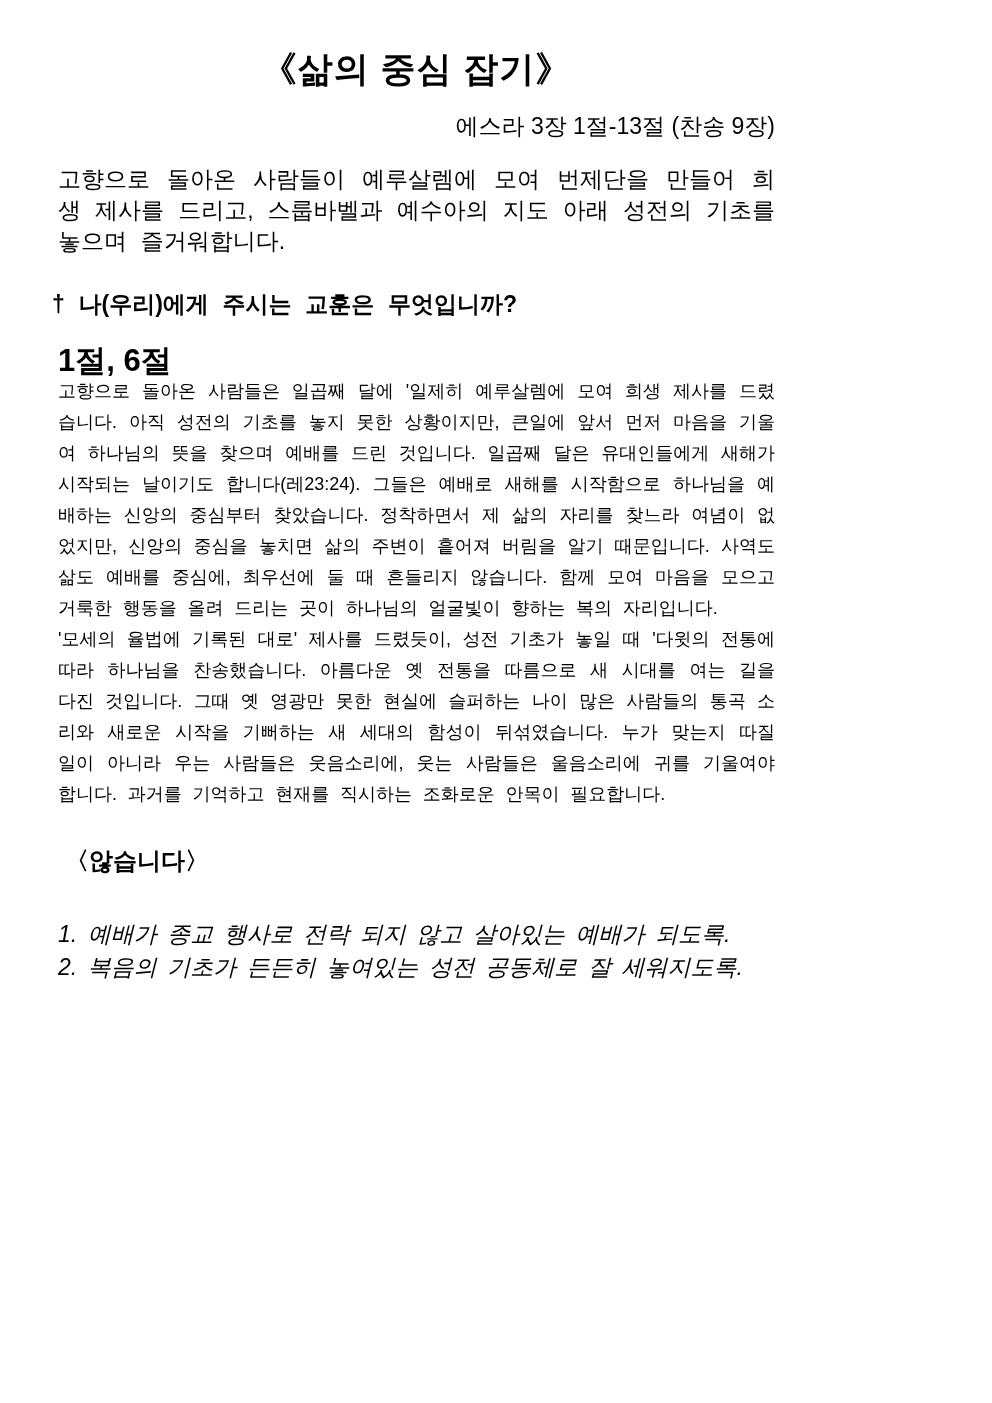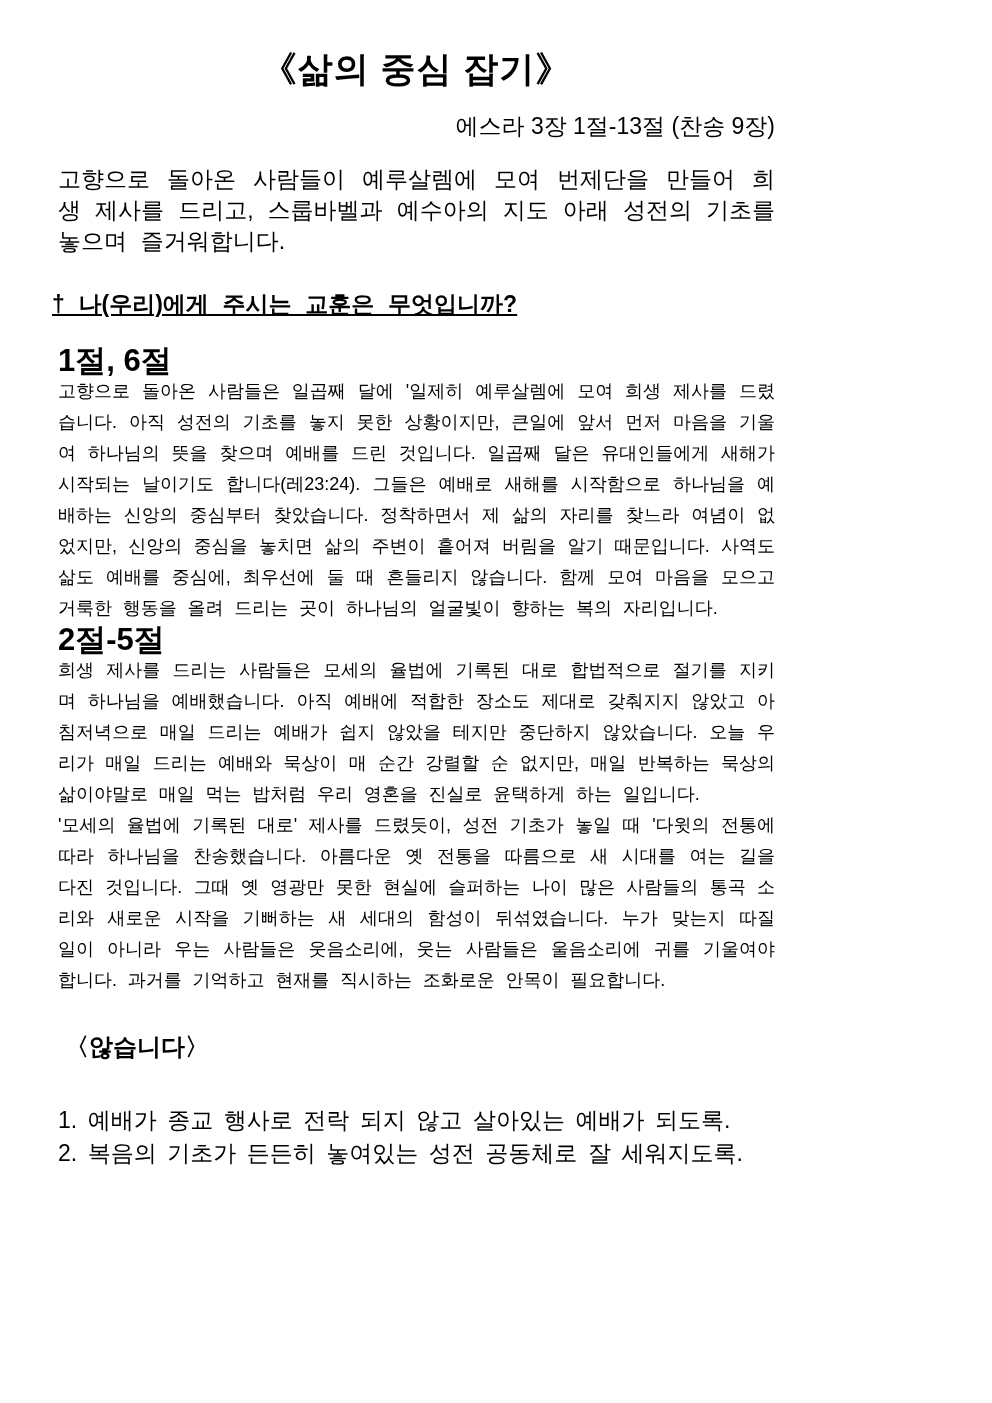--- a/index.html
+++ b/index.html
@@ -37,21 +37,20 @@
     line-height: 31px;
     text-align: justify;
     word-spacing: 0.32em;
   }
   .question-heading {
     margin: 32px 0 0 -6px;
     font-size: 23px;
     font-weight: bold;
     line-height: 30px;
     word-spacing: 0.32em;
-    text-decoration: underline;
   }
   .sections {
     margin-top: 26px;
   }
   .section-heading {
     margin: 0;
     font-size: 31px;
     font-weight: bold;
     line-height: 31px;
   }
@@ -68,20 +67,21 @@
     font-weight: bold;
     line-height: 30px;
   }
   .prayer-list {
     margin-top: 42px;
   }
   .prayer-item {
     font-size: 23px;
     line-height: 33px;
     word-spacing: 0.18em;
+    font-style: italic;
   }
 </style>
 </head>
 <body>
 
 <div class="page">
 
   <h1 class="doc-title">《삶의 중심 잡기》</h1>
 
   <div class="scripture-ref">에스라 3장 1절-13절 (찬송 9장)</div>
@@ -90,24 +90,20 @@
 
   <h2 class="question-heading">† 나(우리)에게 주시는 교훈은 무엇입니까?</h2>
 
   <div class="sections">
 
     <section>
       <h3 class="section-heading">1절, 6절</h3>
       <p class="section-body">고향으로 돌아온 사람들은 일곱째 달에 '일제히 예루살렘에 모여 희생 제사를 드렸습니다. 아직 성전의 기초를 놓지 못한 상황이지만, 큰일에 앞서 먼저 마음을 기울여 하나님의 뜻을 찾으며 예배를 드린 것입니다. 일곱째 달은 유대인들에게 새해가 시작되는 날이기도 합니다(레23:24). 그들은 예배로 새해를 시작함으로 하나님을 예배하는 신앙의 중심부터 찾았습니다. 정착하면서 제 삶의 자리를 찾느라 여념이 없었지만, 신앙의 중심을 놓치면 삶의 주변이 흩어져 버림을 알기 때문입니다. 사역도 삶도 예배를 중심에, 최우선에 둘 때 흔들리지 않습니다. 함께 모여 마음을 모으고 거룩한 행동을 올려 드리는 곳이 하나님의 얼굴빛이 향하는 복의 자리입니다.</p>
     </section>
 
-    <section>
-      <h3 class="section-heading">2절-5절</h3>
-      <p class="section-body">희생 제사를 드리는 사람들은 모세의 율법에 기록된 대로 합법적으로 절기를 지키며 하나님을 예배했습니다. 아직 예배에 적합한 장소도 제대로 갖춰지지 않았고 아침저녁으로 매일 드리는 예배가 쉽지 않았을 테지만 중단하지 않았습니다. 오늘 우리가 매일 드리는 예배와 묵상이 매 순간 강렬할 순 없지만, 매일 반복하는 묵상의 삶이야말로 매일 먹는 밥처럼 우리 영혼을 진실로 윤택하게 하는 일입니다.</p>
-    </section>
 
 
     <section>
       <p class="section-body">'모세의 율법에 기록된 대로' 제사를 드렸듯이, 성전 기초가 놓일 때 '다윗의 전통에 따라 하나님을 찬송했습니다. 아름다운 옛 전통을 따름으로 새 시대를 여는 길을 다진 것입니다. 그때 옛 영광만 못한 현실에 슬퍼하는 나이 많은 사람들의 통곡 소리와 새로운 시작을 기뻐하는 새 세대의 함성이 뒤섞였습니다. 누가 맞는지 따질 일이 아니라 우는 사람들은 웃음소리에, 웃는 사람들은 울음소리에 귀를 기울여야 합니다. 과거를 기억하고 현재를 직시하는 조화로운 안목이 필요합니다.</p>
     </section>
 
   </div>
 
   <h3 class="prayer-heading">〈않습니다〉</h3>
 

